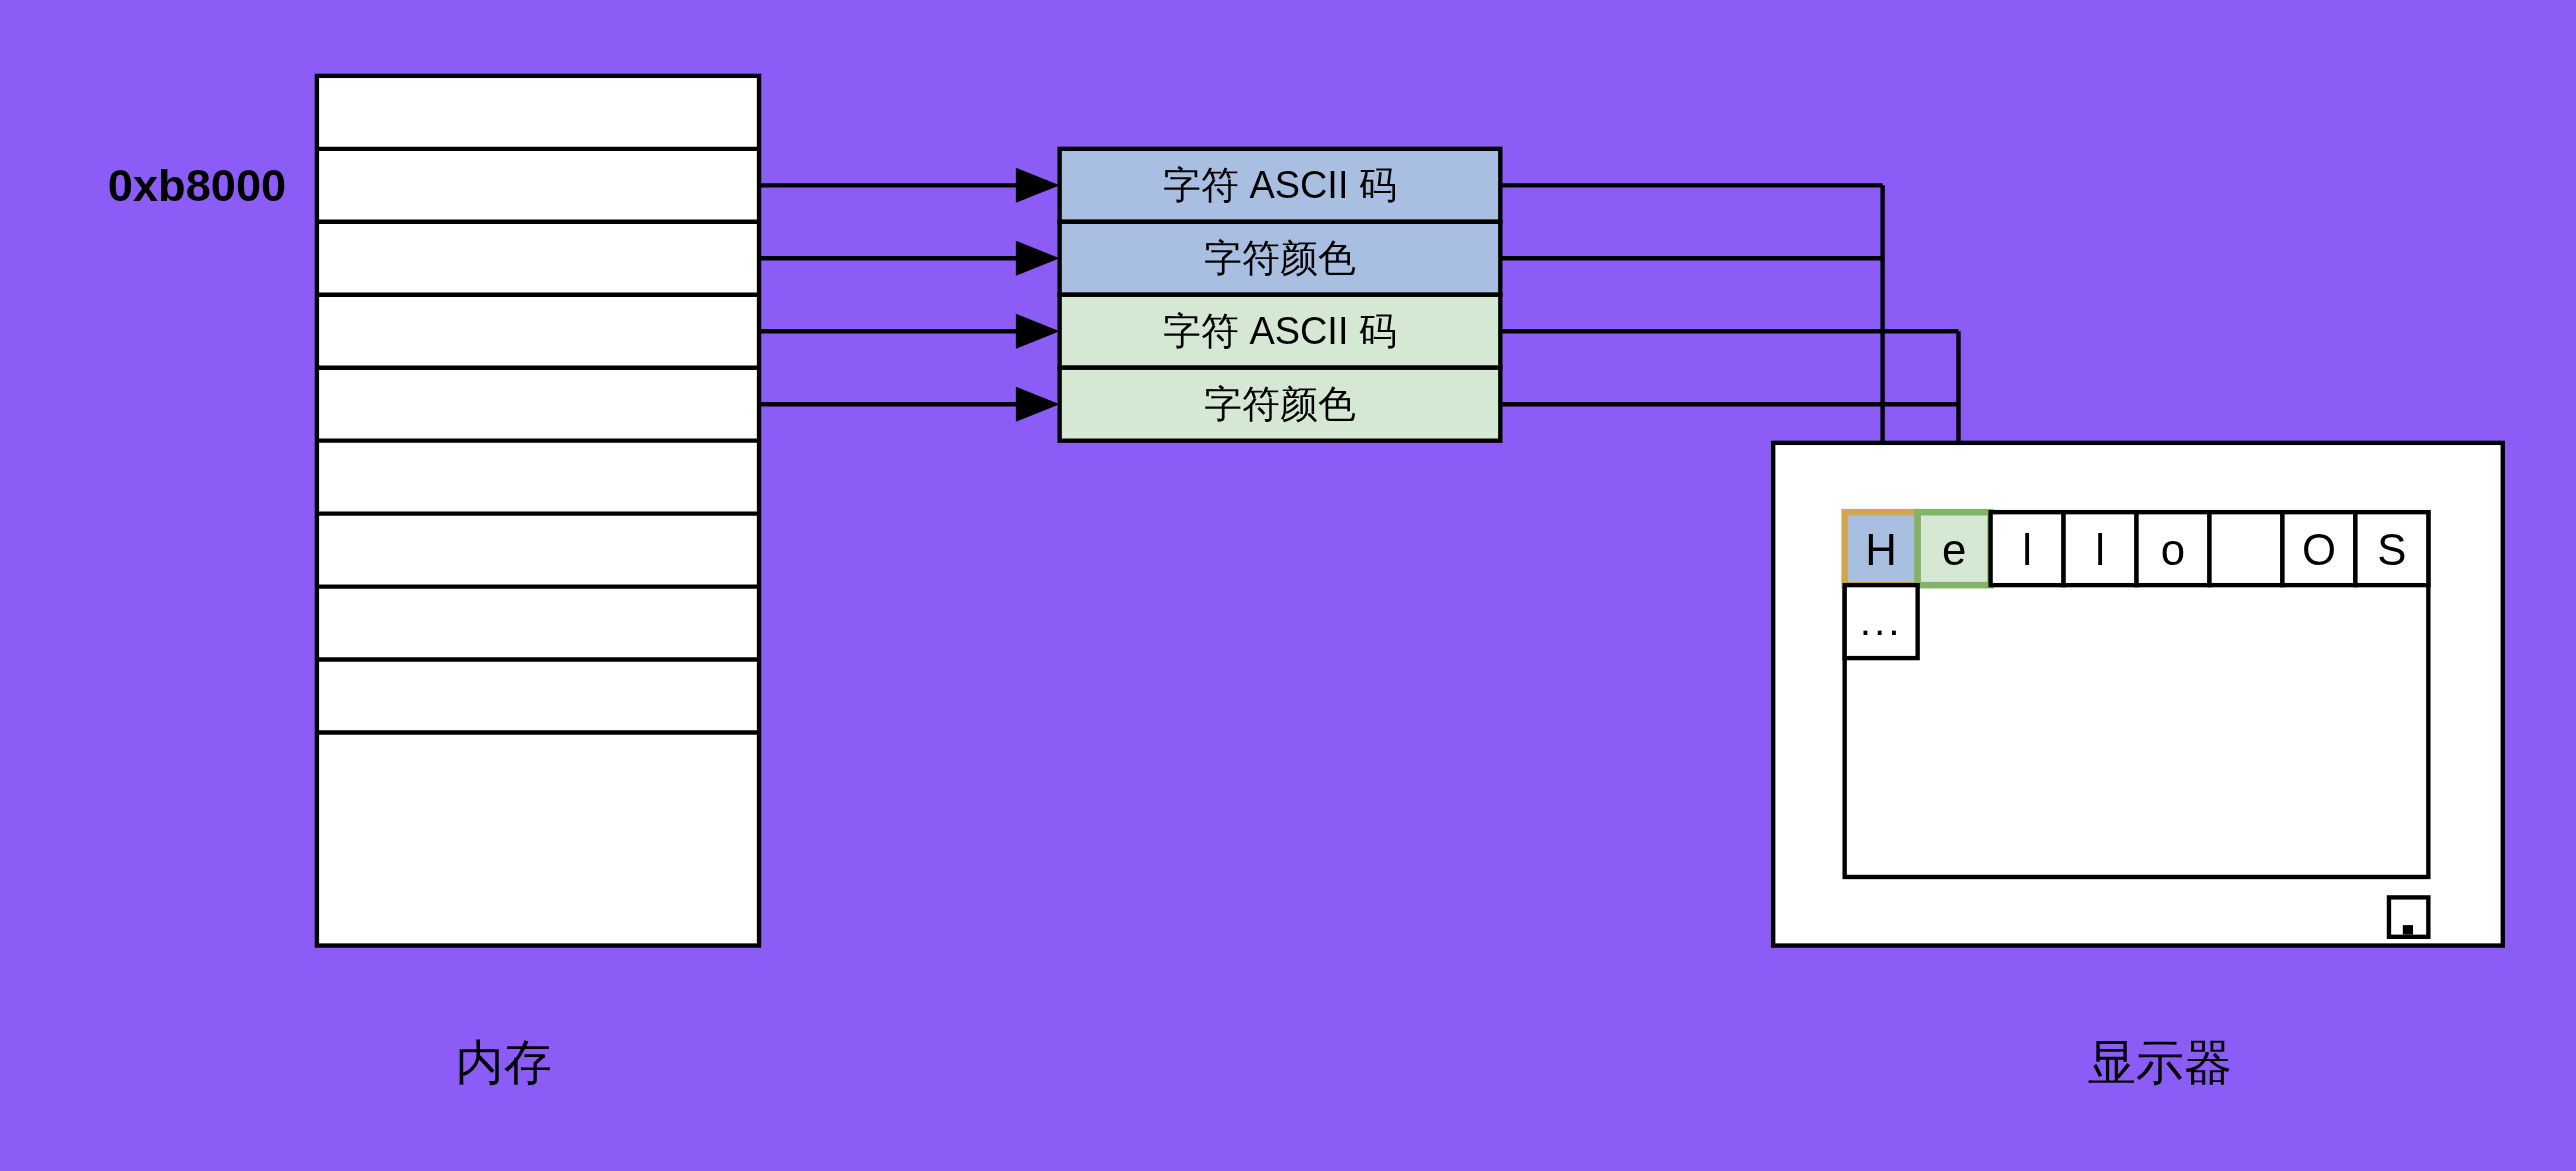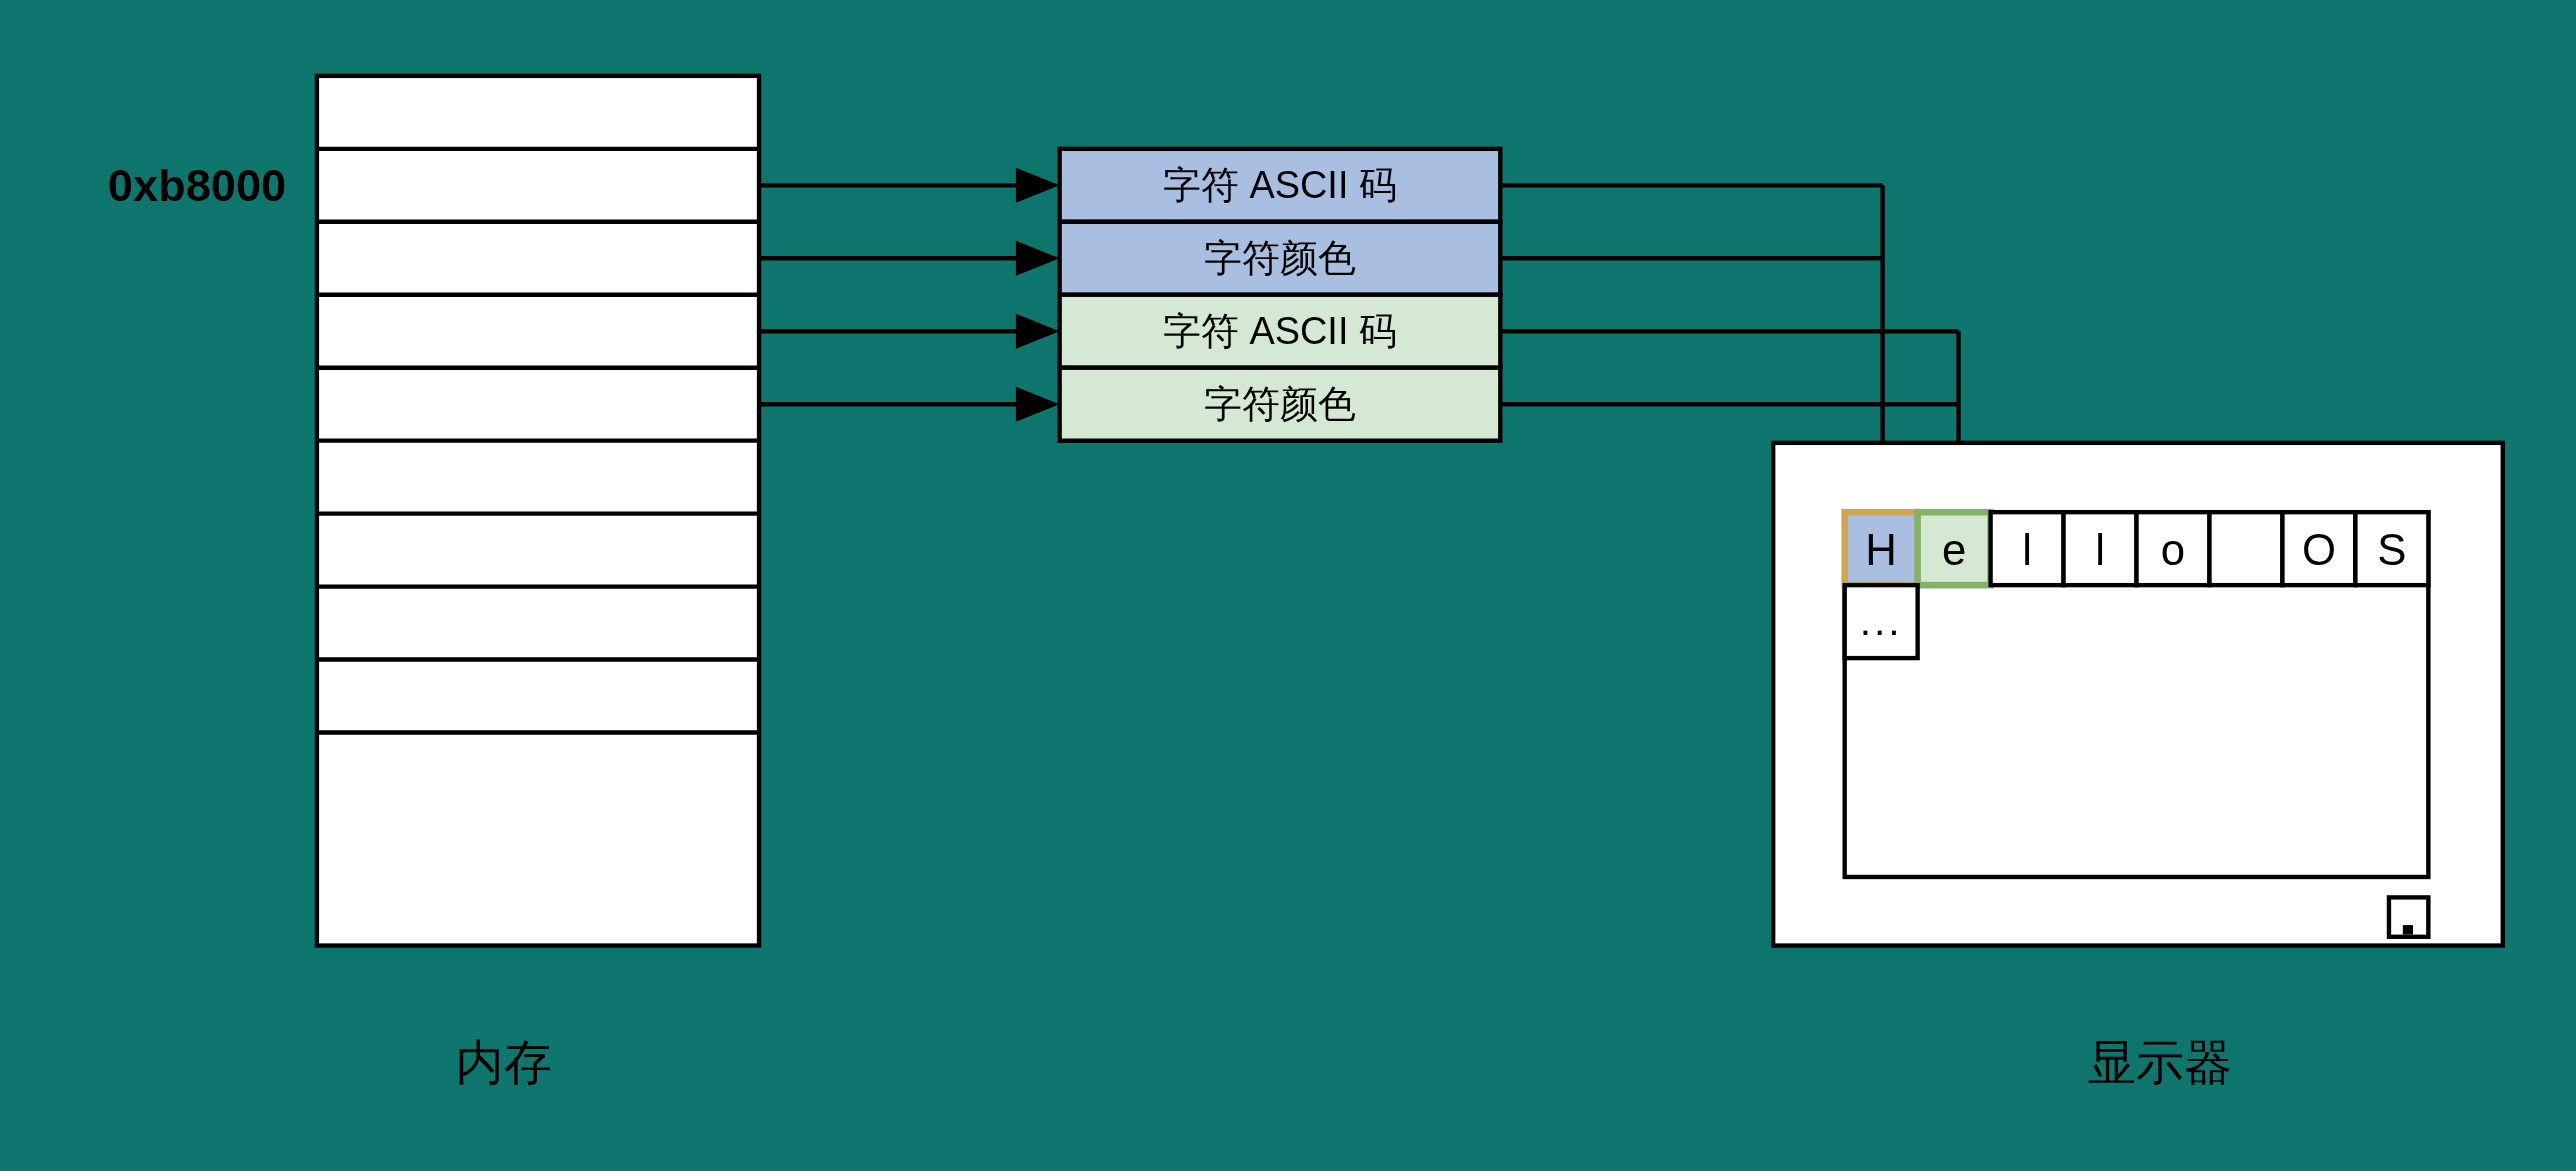--- a/index.html
+++ b/index.html
@@ -1,20 +1,20 @@
 <!DOCTYPE html>
 <html style="font-size:11.7px"><head>
 <meta charset="utf-8">
 <style>
   html, body { margin: 0; padding: 0; background: #ffffff; }
   #canvas {
     position: relative;
     width: 2576px;
     height: 1171px;
-    background: #0f766e;
+    background: #8b5cf6;
     font-family: "Liberation Sans", sans-serif;
   }
   svg { display: block; }
   text {
     font-family: "Liberation Sans", sans-serif;
     fill: #000000;
   }
   .boxtext   { font-size: 52px; }
   .celltext  { font-size: 60px; }
   .dots      { font-size: 56px; letter-spacing: 4px; }

